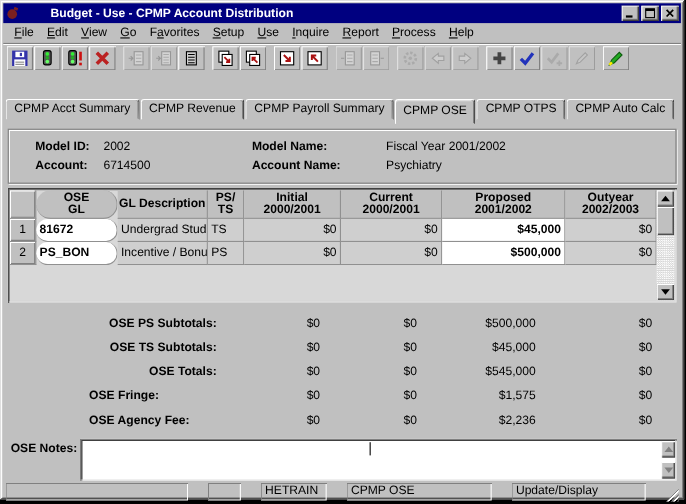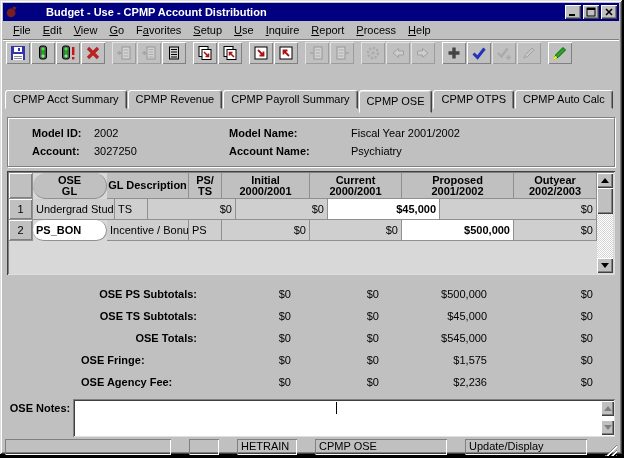--- a/index.html
+++ b/index.html
@@ -363,21 +363,21 @@
 
     <div class="info-panel">
       <div class="info-row">
         <span class="lbl c1">Model ID:</span>
         <span class="val c1">2002</span>
         <span class="lbl c2">Model Name:</span>
         <span class="val">Fiscal Year 2001/2002</span>
       </div>
       <div class="info-row">
         <span class="lbl c1">Account:</span>
-        <span class="val c1">3027250</span>
+        <span class="val c1">6714500</span>
         <span class="lbl c2">Account Name:</span>
         <span class="val">Psychiatry</span>
       </div>
     </div>
 
     <div class="grid">
       <div class="grid-main">
         <div class="grid-hrow">
           <span class="gcell c-num"></span>
           <span class="gcell c-gl">OSE
@@ -391,20 +391,21 @@
 2000/2001</span>
           <span class="gcell c-prop">Proposed
 2001/2002</span>
           <span class="gcell c-out">Outyear
 2002/2003</span>
         </div>
         <div>
 
             <div class="grid-row">
               <span class="gcell c-num">1</span>
+              <span class="gcell c-gl cell-white">81672</span>
               <span class="gcell c-desc">Undergrad Stude</span>
               <span class="gcell c-ps">TS</span>
               <span class="gcell c-init num-cell">$0</span>
               <span class="gcell c-curr num-cell">$0</span>
               <span class="gcell c-prop num-cell cell-white">$45,000</span>
               <span class="gcell c-out num-cell">$0</span>
             </div>
 
             <div class="grid-row">
               <span class="gcell c-num">2</span>

